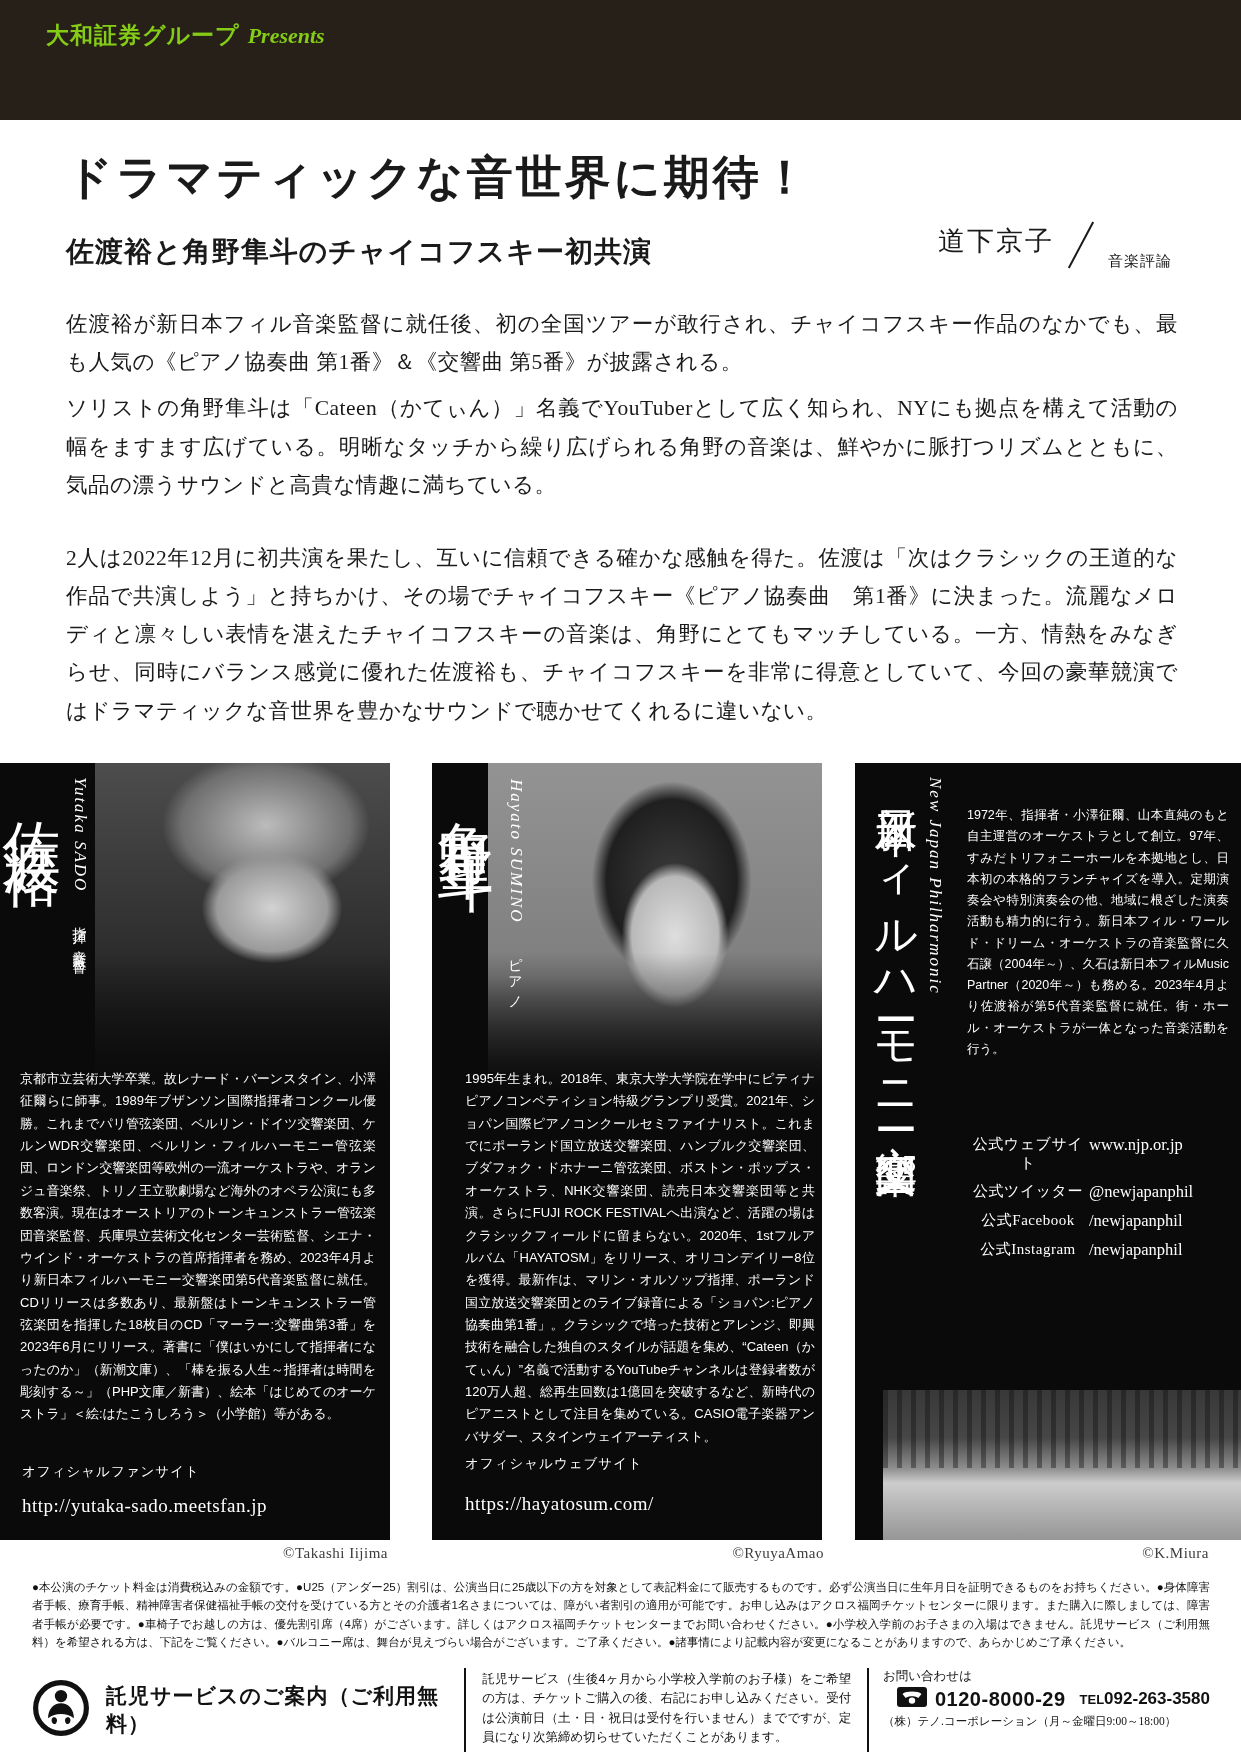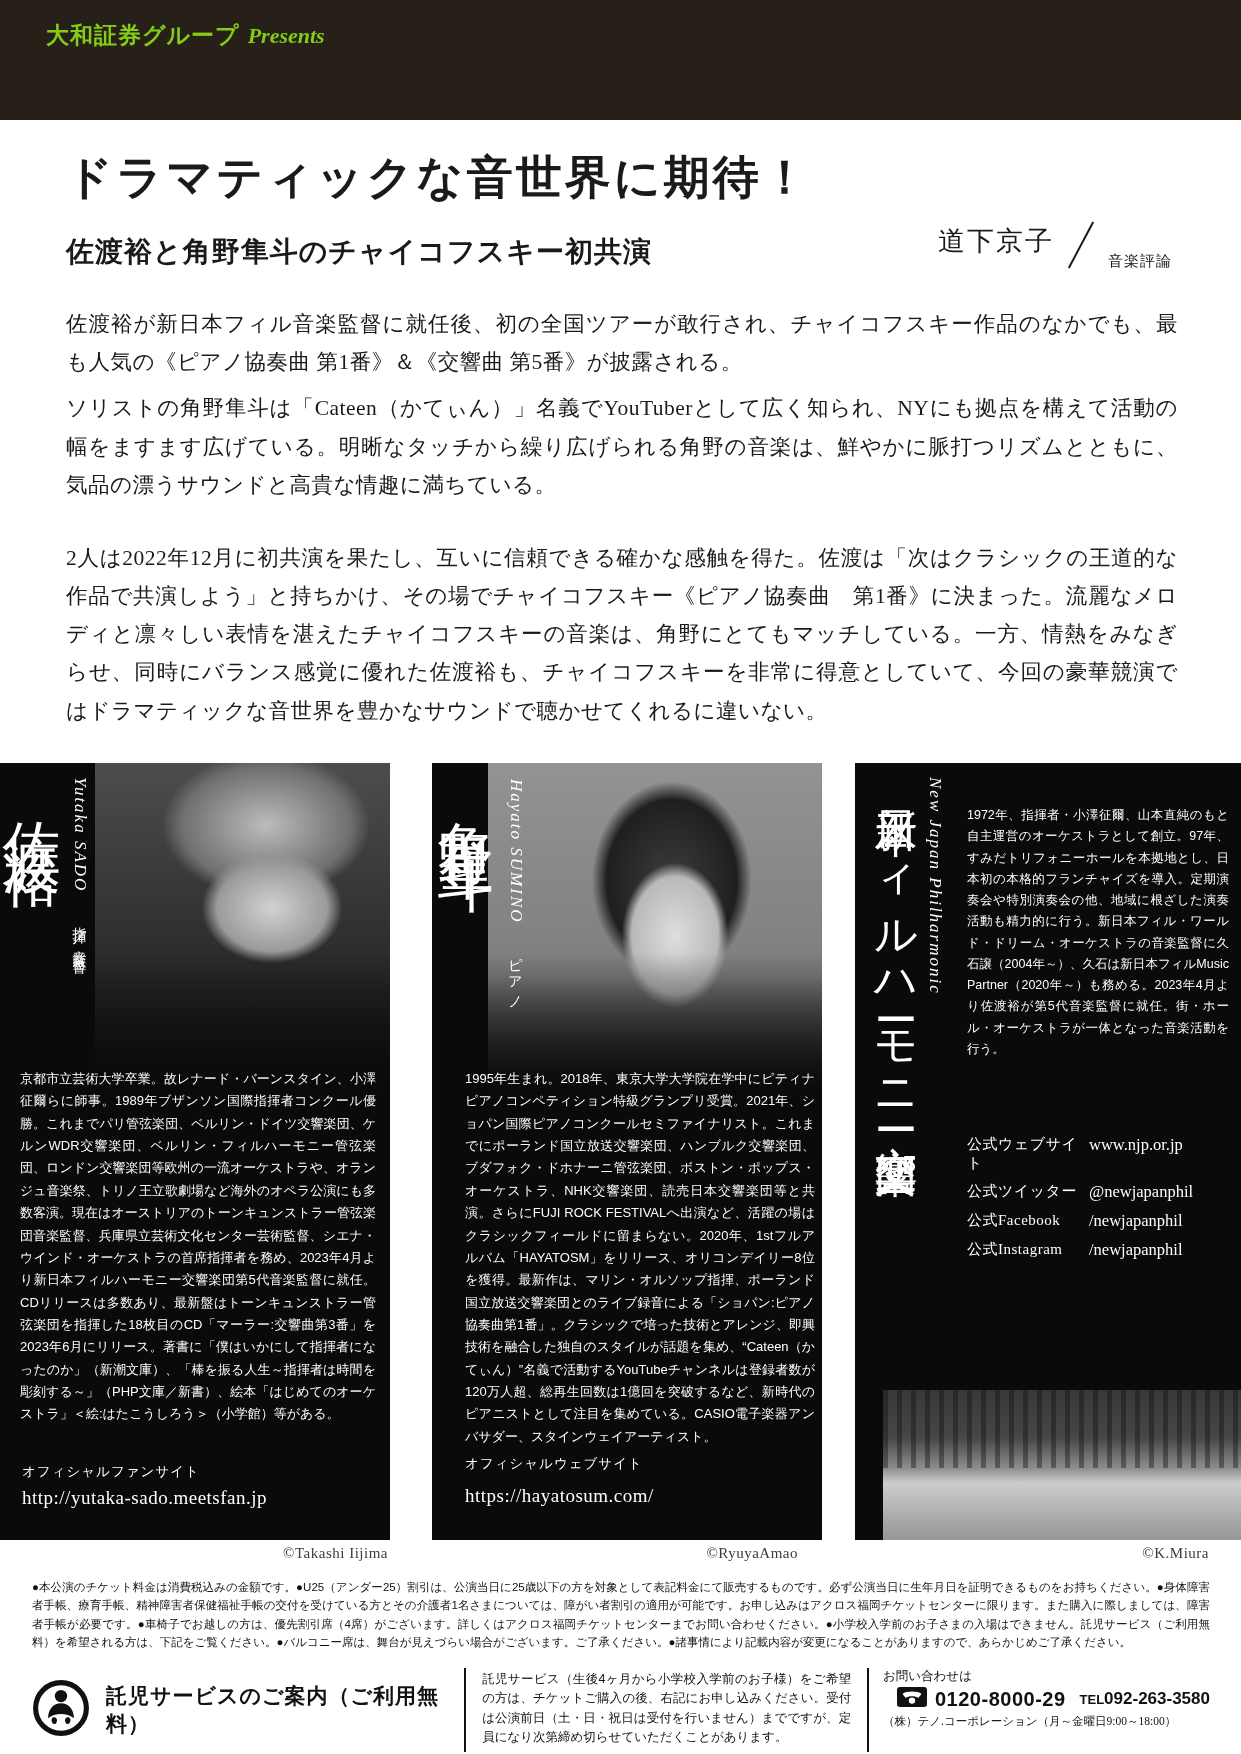--- a/index.html
+++ b/index.html
@@ -104,34 +104,34 @@
     position:absolute;color:#fff;text-align:justify;z-index:3;
     font-family:"Liberation Sans","DejaVu Sans",sans-serif;
     font-size:13px;line-height:1.72;overflow:hidden;
   }
   .bio.b1{left:20px;top:305px;width:356px;max-height:390px;}
   .bio.b2{left:33px;top:305px;width:350px;max-height:380px;}
   .bio.b3{left:112px;top:42px;width:262px;max-height:330px;line-height:1.70;font-size:12.5px;}
   .site-label{
     position:absolute;color:#fff;font-size:13.5px;letter-spacing:1px;z-index:3;
   }
-  .site-url{position:absolute;color:#fff;font-size:19px;letter-spacing:0.5px;z-index:3;}
+  .site-url{position:absolute;color:#fff;font-size:19px;letter-spacing:0.5px;z-index:3;margin-top:8px;}
   .p1-label{left:22px;top:700px;}
   .p1-url{left:22px;top:724px;}
   .p2-label{left:33px;top:692px;}
   .p2-url{left:33px;top:722px;}
-  .links{position:absolute;left:112px;top:372px;z-index:3;}
+  .links{position:absolute;left:112px;top:372px;z-index:3;text-align:center;}
   .link-row{display:flex;margin-bottom:9px;font-size:15px;color:#fff;}
   .link-row .l-label{width:122px;letter-spacing:0.5px;}
   .link-row .l-value{font-size:16.5px;}
   .credit{
     position:absolute;top:1545px;font-size:15px;color:#3c3c3c;text-align:right;letter-spacing:0.5px;
   }
   .credit.c1{left:0;width:388px;}
-  .credit.c2{left:408px;width:390px;}
+  .credit.c2{left:434px;width:390px;}
   .credit.c3{left:855px;width:354px;}
   
   .fineprint{
     position:absolute;left:32px;top:1578px;width:1178px;
     font-family:"Liberation Sans","DejaVu Sans",sans-serif;
     font-size:11.5px;line-height:1.6;text-align:justify;color:#111;
   }
   
   .bottom{
     position:absolute;left:32px;top:1666px;width:1178px;height:88px;

